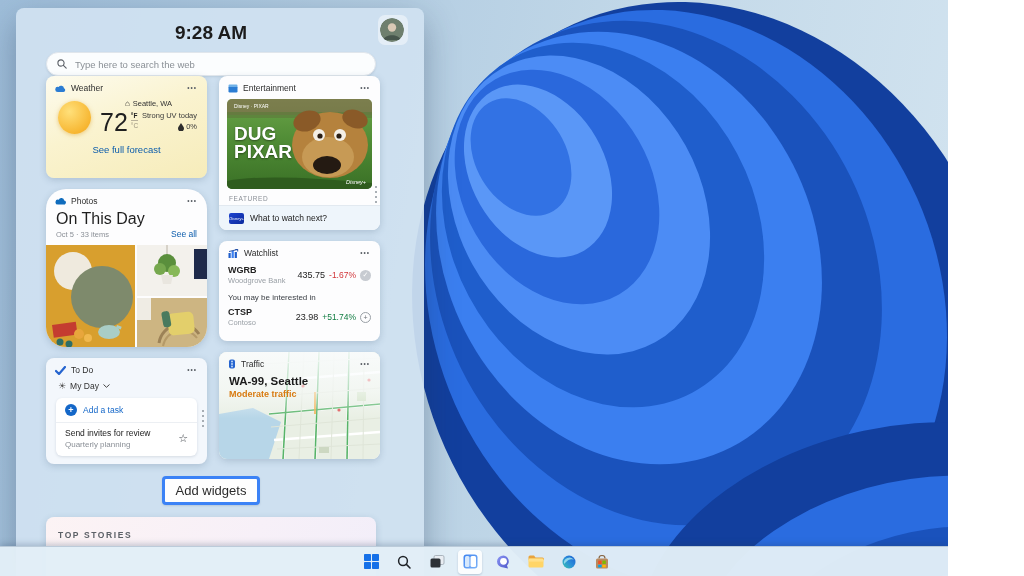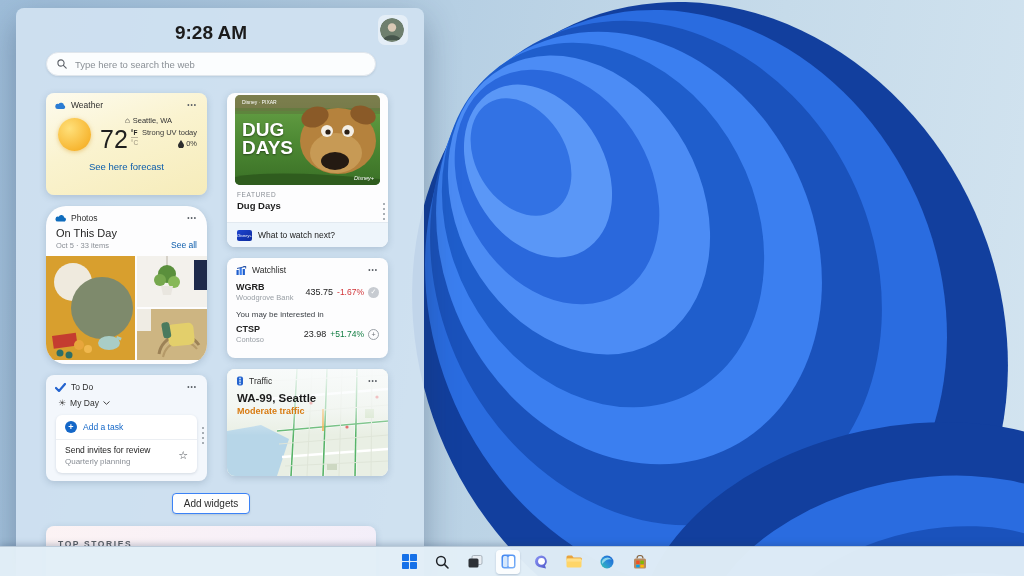--- a/index.html
+++ b/index.html
@@ -1,38 +1,38 @@
 <!DOCTYPE html>
 <html><head>
 <meta charset="utf-8">
 <style>
   html,body{margin:0;padding:0;width:1024px;height:576px;overflow:hidden;
     font-family:"Liberation Sans","DejaVu Sans",sans-serif;-webkit-font-smoothing:antialiased;}
-  .desktop{position:relative;width:1024px;height:576px;
+  .desktop{position:relative;width:948px;height:576px;
     background:linear-gradient(100deg,#9fbeda 0%,#b3cde2 35%,#c6dbea 70%,#d3e4f0 100%);overflow:hidden;}
   .wallpaper{position:absolute;left:0;top:0;width:1024px;height:576px;}
 
   
   .widgets-panel{position:absolute;left:16px;top:8px;width:408px;bottom:0;
     background:rgba(208,226,241,.92);border-radius:8px 8px 0 0;
     box-shadow:0 12px 34px rgba(25,45,75,.35);overflow:hidden;}
   .panel-time{margin-top:14px;text-align:center;font-size:19px;font-weight:600;color:#1b1b1b;
     width:330px;margin-left:30px;}
   .avatar{position:absolute;top:7px;right:16px;width:30px;height:30px;border:none;cursor:pointer;
     background:rgba(255,255,255,.45);border-radius:7px;padding:2px;}
   .avatar svg{display:block;border-radius:50%;}
   .content{position:absolute;left:30px;top:44px;width:330px;}
 
   .searchbar{display:flex;align-items:center;gap:6px;height:22px;background:#fbfdfe;
     border:1px solid #e0e6ec;border-radius:12px;padding:0 10px;box-shadow:0 1px 2px rgba(80,100,120,.15);}
   .searchbar input{border:none;outline:none;background:transparent;flex:1;font-size:9.5px;color:#444;
     font-family:"Liberation Sans","DejaVu Sans",sans-serif;}
   .searchbar input::placeholder{color:#8a9096;}
 
-  .grid{display:flex;gap:20px;margin-top:17px;}
+  .grid{display:flex;gap:12px;}
   .col{display:flex;flex-direction:column;gap:11px;width:161px;}
   .card{position:relative;background:#fdfdfe;border-radius:8px;overflow:hidden;
     box-shadow:0 2px 7px rgba(55,80,110,.22);cursor:pointer;}
   .card-head{display:flex;align-items:center;gap:5px;padding:7px 8px 4px 9px;}
   .card-title{font-size:8.5px;color:#2d2d2d;font-weight:400;}
   .more{margin-left:auto;border:none;background:transparent;color:#5a5f66;font-size:6.5px;
     letter-spacing:1px;cursor:pointer;padding:1px 2px;line-height:1;}
 
   
   .weather{height:102px;background:linear-gradient(160deg,#fdfbee 0%,#faf3cf 45%,#f6ecba 100%);}
@@ -62,21 +62,21 @@
   .e-title{font-size:9.5px;color:#1e1e1e;font-weight:700;margin-top:2px;}
   .e-cta{position:absolute;left:0;right:0;bottom:0;height:24px;display:flex;align-items:center;gap:6px;
     padding:0 10px;background:#eef5fb;border-top:1px solid #e2e9f0;}
   .dplus{width:15px;height:11px;border-radius:2px;background:linear-gradient(145deg,#1e44cf,#0d2b9e);
     color:#fff;font-size:4px;font-style:italic;display:flex;align-items:center;justify-content:center;}
   .e-cta-text{font-size:8.5px;color:#222;}
 
   
   .photos{height:158px;border-radius:20px;}
   .p-sub{display:flex;align-items:flex-end;padding:0 10px;}
-  .p-heading{font-size:11px;color:#1f1f1f;text-align:center;}
+  .p-heading{font-size:16px;color:#1f1f1f;text-align:center;}
   .p-count{font-size:7.5px;color:#8a8f96;margin-top:2px;}
   .p-seeall{margin-left:auto;font-size:8.5px;color:#0b5cab;}
   .collage{display:flex;gap:2px;margin-top:6px;height:104px;}
   .collage svg{display:block;}
 
   
   .watchlist{height:100px;}
   .stock-row{display:flex;align-items:center;padding:3px 9px 0;}
   .s-sym{font-size:9px;font-weight:700;color:#222;}
   .s-name{font-size:7.5px;color:#9aa0a6;margin-top:1px;}
@@ -108,22 +108,22 @@
   
   .traffic{height:107px;}
   .traffic .mapbg{position:absolute;inset:0;}
   .traffic .card-head{position:relative;z-index:2;}
   .tr-text{position:relative;z-index:2;padding:2px 10px;}
   .tr-route{font-size:11.5px;font-weight:700;color:#1b1b1b;}
   .tr-status{font-size:9px;font-weight:700;color:#d87a10;margin-top:2px;}
   .tr-fade{position:absolute;inset:0;background:linear-gradient(180deg,rgba(250,252,253,.9) 0%,rgba(250,252,253,.55) 38%,rgba(250,252,253,0) 62%);}
 
   .addrow{display:flex;justify-content:center;margin-top:12px;}
-  .add-widgets{background:#fefefe;border:1px solid #3b82f6;border-radius:4px;padding:4px 11px;
-    font-size:10px;color:#2b2b2b;cursor:pointer;box-shadow:0 1px 2px rgba(80,100,120,.2);
+  .add-widgets{background:#fefefe;border:3px solid #3b82f6;border-radius:4px;padding:4px 11px;
+    font-size:13px;color:#2b2b2b;cursor:pointer;box-shadow:0 1px 2px rgba(80,100,120,.2);
     font-family:"Liberation Sans","DejaVu Sans",sans-serif;}
   .topstories{margin-top:12px;height:64px;border-radius:8px 8px 0 0;
     background:linear-gradient(120deg,#fcf3f4,#f7f0f8 60%,#f2eef9);box-shadow:0 2px 7px rgba(55,80,110,.2);}
   .topstories span{display:block;padding:13px 12px;font-size:8.5px;letter-spacing:1.6px;color:#5c6167;font-weight:bold;}
 
   
   .taskbar{position:absolute;left:0;right:0;bottom:0;height:29px;z-index:10;
     background:rgba(226,238,247,.97);border-top:1px solid rgba(130,150,175,.4);
     box-shadow:0 -2px 6px rgba(40,60,90,.25);}
   .tb-center{position:absolute;left:50%;top:0;height:29px;transform:translateX(-115px);
@@ -206,21 +206,21 @@
                     <div class="w-precip">
                       <svg width="6" height="8" viewBox="0 0 6 8">
                         <path d="M3 0 C4.6 2.6 6 4 6 5.4 A3 3 0 0 1 0 5.4 C0 4 1.4 2.6 3 0 Z" fill="#2d2d2d"></path>
                       </svg>
                       <span>0%</span>
                     </div>
                   </div>
                 </div>
               </div>
             </div>
-            <div class="w-link">See here forecast</div>
+            <div class="w-link">See full forecast</div>
           </div>
 
           <div class="card photos">
             <div class="card-head">
               <svg width="11" height="8" viewBox="0 0 11 8">
                 <path d="M3 7.6 a2.5 2.5 0 1 1 .7-4.9 A2.9 2.9 0 0 1 9.2 3.6 a2 2 0 0 1-.5 4 Z" fill="#0f6cbd"></path>
               </svg>
               <span class="card-title">Photos</span>
               <button class="more">•••</button>
             </div>
@@ -299,20 +299,28 @@
                 <i></i>
                 <i></i>
                 <i></i>
               </div>
           </div>
         </div>
 
         <div class="col">
 
           <div class="card entertainment">
+            <div class="card-head">
+              <svg width="10" height="9" viewBox="0 0 10 9">
+                <rect x="0.5" y="2" width="9" height="6.5" rx="1.2" fill="#2b7cd3"></rect>
+                <rect x="0.5" y="0.5" width="9" height="2.4" rx="1.1" fill="#6fb1e8"></rect>
+              </svg>
+              <span class="card-title">Entertainment</span>
+              <button class="more">•••</button>
+            </div>
             <div class="poster">
               <svg width="145" height="90" viewBox="0 0 145 90">
                 <defs>
                   <linearGradient id="grassg" x1="0" y1="0" x2="0" y2="1">
                     <stop offset="0" stop-color="#6aa348"></stop>
                       <stop offset="0.5" stop-color="#4e8a34"></stop>
                       <stop offset="1" stop-color="#3a7026"></stop>
                   </linearGradient>
                 </defs>
                 <rect width="145" height="90" fill="url(#grassg)"></rect>
@@ -326,21 +334,21 @@
                 <circle cx="92" cy="36" r="6" fill="#f4efe6"></circle>
                   <circle cx="113" cy="36" r="6" fill="#f4efe6"></circle>
                 <circle cx="93" cy="37" r="2.6" fill="#2a1e14"></circle>
                   <circle cx="112" cy="37" r="2.6" fill="#2a1e14"></circle>
                 <path d="M0 82 Q40 74 145 84 L145 90 L0 90 Z" fill="#2f5c1e"></path>
                 <text x="8" y="12" font-size="6" fill="#ffffff" font-family="Liberation Sans, sans-serif"> </text>
               </svg>
               <div style="position:absolute;left:7px;top:4px;color:#fff;font-size:5px;">Disney · PIXAR</div>
               <div style="position:absolute;left:7px;top:26px;color:#fff;font-size:19px;font-weight:800;line-height:.95;text-shadow:0 1px 2px rgba(0,0,0,.45);">
                 <div>DUG</div>
-                <div>DAYS</div>
+                <div>PIXAR</div>
               </div>
               <div style="position:absolute;right:6px;bottom:4px;color:#fff;font-size:5.5px;font-style:italic;">Disney+</div>
             </div>
             <div class="e-dots">
                 <i></i>
                 <i></i>
                 <i></i>
                 <i></i>
                 <i></i>
               </div>

